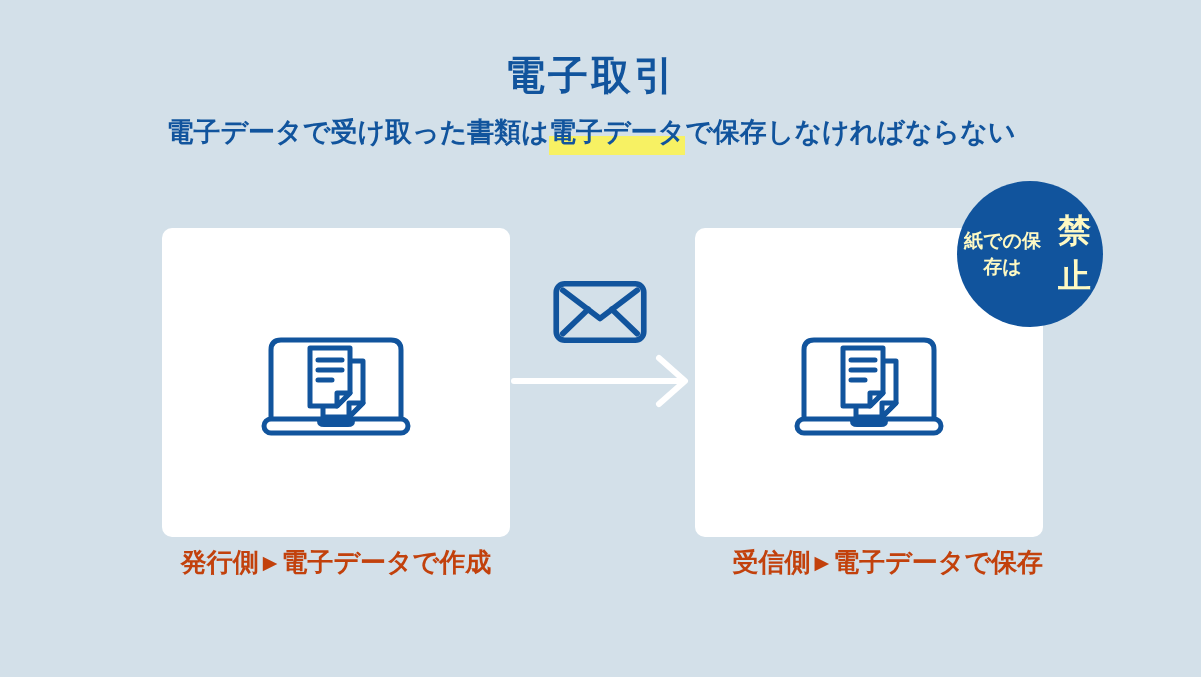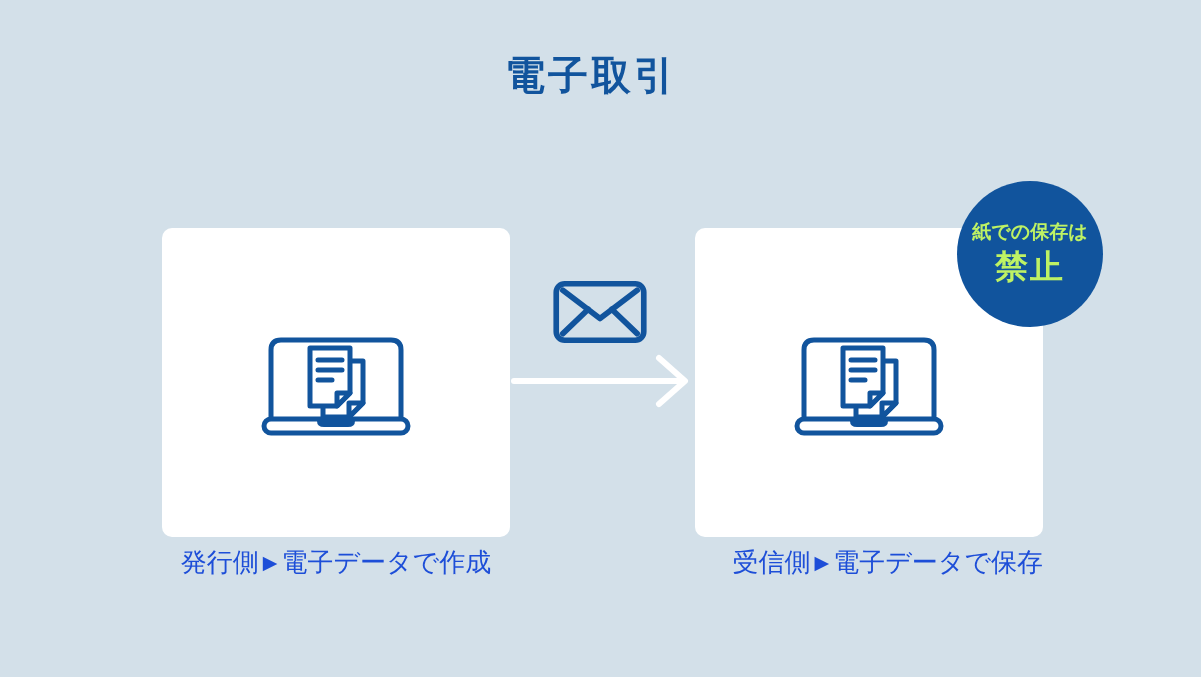--- a/index.html
+++ b/index.html
@@ -62,50 +62,51 @@
     left: 506px; top: 352px;
     width: 190px; height: 58px;
   }
   .badge {
     position: absolute;
     left: 957px; top: 181px;
     width: 146px; height: 146px;
     background: #11549d;
     border-radius: 50%;
     display: flex;
-    flex-direction: column;
+    flex-direction: row;
     align-items: center;
     justify-content: center;
-    color: #bef264;
+    color: #fef9c3;
     text-align: center;
     z-index: 5;
   }
   .badge .line1 { font-size: 19px; font-weight: 700; }
   .badge .line2 { font-size: 33px; font-weight: 700; letter-spacing: 2px; }
   .flow-label {
     position: absolute;
     top: 545px;
     width: 348px;
     text-align: center;
     font-size: 26px;
-    font-weight: 400;
-    color: #1d4ed8;
+    font-weight: 700;
+    color: #c2410c;
     white-space: nowrap;
   }
   .flow-label.left  { left: 162px; }
   .flow-label.right { left: 695px; text-align: right; }
   .flow-label .sep  { font-size: 19px; vertical-align: 2px; padding: 0 4px; }
 </style>
 </head>
 <body>
 
 <div class="canvas">
 
   <h1 class="title">電子取引</h1>
 
+  <div class="subtitle"><span>電子データで受け取った書類は</span><span class="hl">電子データ</span><span>で保存しなければならない</span></div>
 
   <div class="card left">
     <svg class="laptop-icon" viewBox="0 0 152 110" fill="none" stroke="#11549d" stroke-width="5" stroke-linejoin="round" stroke-linecap="round">
 
       <path d="M11,90 V22 Q11,12 21,12 H131 Q141,12 141,22 V90"></path>
 
       <path d="M63,33 H103 V75 L89,89 H63 Z" fill="#ffffff"></path>
       <path d="M103,75 L89,75 L89,89 Z" fill="#ffffff"></path>
 
       <path d="M50,20 H90 V65 L77,78 H50 Z" fill="#ffffff"></path>

